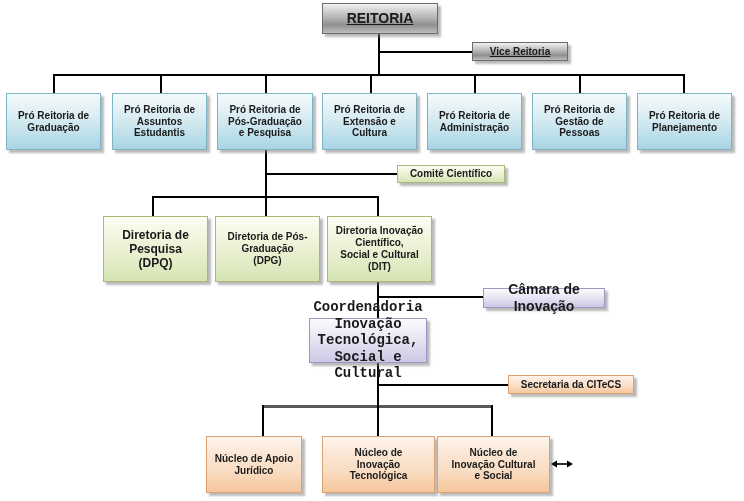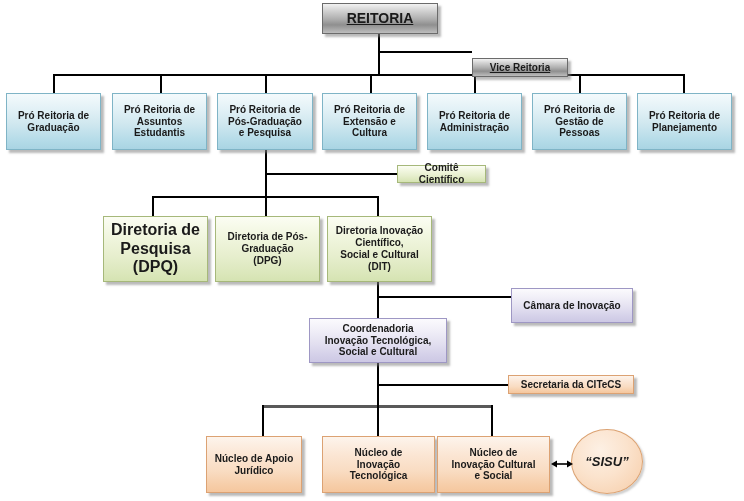--- a/index.html
+++ b/index.html
@@ -138,21 +138,21 @@
   <div class="ln" style="left:377px; top:384px; width:131px; height:2px;"></div>
 
   <div class="ln-thick" style="left:262px; top:405px; width:231px; height:3px;"></div>
 
   <div class="ln" style="left:262px; top:405px; width:2px; height:31px;"></div>
   <div class="ln" style="left:377px; top:405px; width:2px; height:31px;"></div>
   <div class="ln" style="left:491px; top:405px; width:2px; height:31px;"></div>
 
   <div class="node n-gray shadow" style="left:322px; top:3px; width:116px; height:31px; font-size:14px;">REITORIA</div>
 
-  <div class="node n-gray shadow" style="left:472px; top:42px; width:96px; height:19px; font-size:10px;margin-top:16px;">Vice Reitoria</div>
+  <div class="node n-gray shadow" style="left:472px; top:42px; width:96px; height:19px; font-size:10px;">Vice Reitoria</div>
 
   <div class="node n-blue shadow" style="left:6px; top:93px; width:95px; height:57px; font-size:10px;">Pró Reitoria de
 Graduação</div>
 
   <div class="node n-blue shadow" style="left:112px; top:93px; width:95px; height:57px; font-size:10px;">Pró Reitoria de
 Assuntos
 Estudantis</div>
 
   <div class="node n-blue shadow" style="left:217px; top:93px; width:96px; height:57px; font-size:10px;">Pró Reitoria de
 Pós-Graduação
@@ -165,38 +165,38 @@
   <div class="node n-blue shadow" style="left:427px; top:93px; width:95px; height:57px; font-size:10px;">Pró Reitoria de
 Administração</div>
 
   <div class="node n-blue shadow" style="left:532px; top:93px; width:95px; height:57px; font-size:10px;">Pró Reitoria de
 Gestão de
 Pessoas</div>
 
   <div class="node n-blue shadow" style="left:637px; top:93px; width:95px; height:57px; font-size:10px;">Pró Reitoria de
 Planejamento</div>
 
-  <div class="node n-green shadow" style="left:397px; top:165px; width:89px; height:18px; font-size:10px;">Comitê Científico</div>
-
-  <div class="node n-green shadow" style="left:103px; top:216px; width:105px; height:66px; font-size:16px;">Diretoria de
+  <div class="node n-green shadow" style="left:397px; top:165px; width:108px; height:18px; font-size:10px;">Comitê Científico</div>
+
+  <div class="node n-green shadow" style="left:103px; top:216px; width:105px; height:66px; font-size:12px;">Diretoria de
 Pesquisa
 (DPQ)</div>
 
   <div class="node n-green shadow" style="left:215px; top:216px; width:105px; height:66px; font-size:10px;">Diretoria de Pós-
 Graduação
 (DPG)</div>
 
   <div class="node n-green shadow" style="left:327px; top:216px; width:105px; height:66px; font-size:10px;">Diretoria Inovação
 Científico,
 Social e Cultural
 (DIT)</div>
 
-  <div class="node n-purple shadow" style="left:511px; top:288px; width:122px; height:35px; font-size:10px;">Câmara de Inovação</div>
-
-  <div class="node n-purple shadow" style="left:309px; top:318px; width:138px; height:45px; font-size:10px;">Coordenadoria
+  <div class="node n-purple shadow" style="left:483px; top:288px; width:122px; height:20px; font-size:14px;">Câmara de Inovação</div>
+
+  <div class="node n-purple shadow" style="left:309px; top:318px; width:118px; height:45px; font-size:14px;font-family:Liberation Mono, monospace;">Coordenadoria
 Inovação Tecnológica,
 Social e Cultural</div>
 
   <div class="node n-orange shadow" style="left:508px; top:375px; width:126px; height:19px; font-size:10px;">Secretaria da CITeCS</div>
 
   <div class="node n-orange shadow" style="left:206px; top:436px; width:96px; height:57px; font-size:10px;">Núcleo de Apoio
 Jurídico</div>
 
   <div class="node n-orange shadow" style="left:322px; top:436px; width:113px; height:57px; font-size:10px;">Núcleo de
 Inovação
@@ -207,15 +207,14 @@
 e Social</div>
 
   <div class="arrow-wrap" style="left:551px; top:455px; width:22px; height:18px;">
     <svg width="22" height="18" viewBox="0 0 22 18">
       <line x1="4" y1="9" x2="18" y2="9" stroke="#000" stroke-width="1.6"></line>
       <polygon points="0,9 6,5.4 6,12.6" fill="#000"></polygon>
       <polygon points="22,9 16,5.4 16,12.6" fill="#000"></polygon>
     </svg>
   </div>
 
-  <div class="ellipse" style="left:571px; top:429px; width:72px; height:65px; font-size:13px;">“SISU”</div>
 
 </div>
 
 </body></html>

